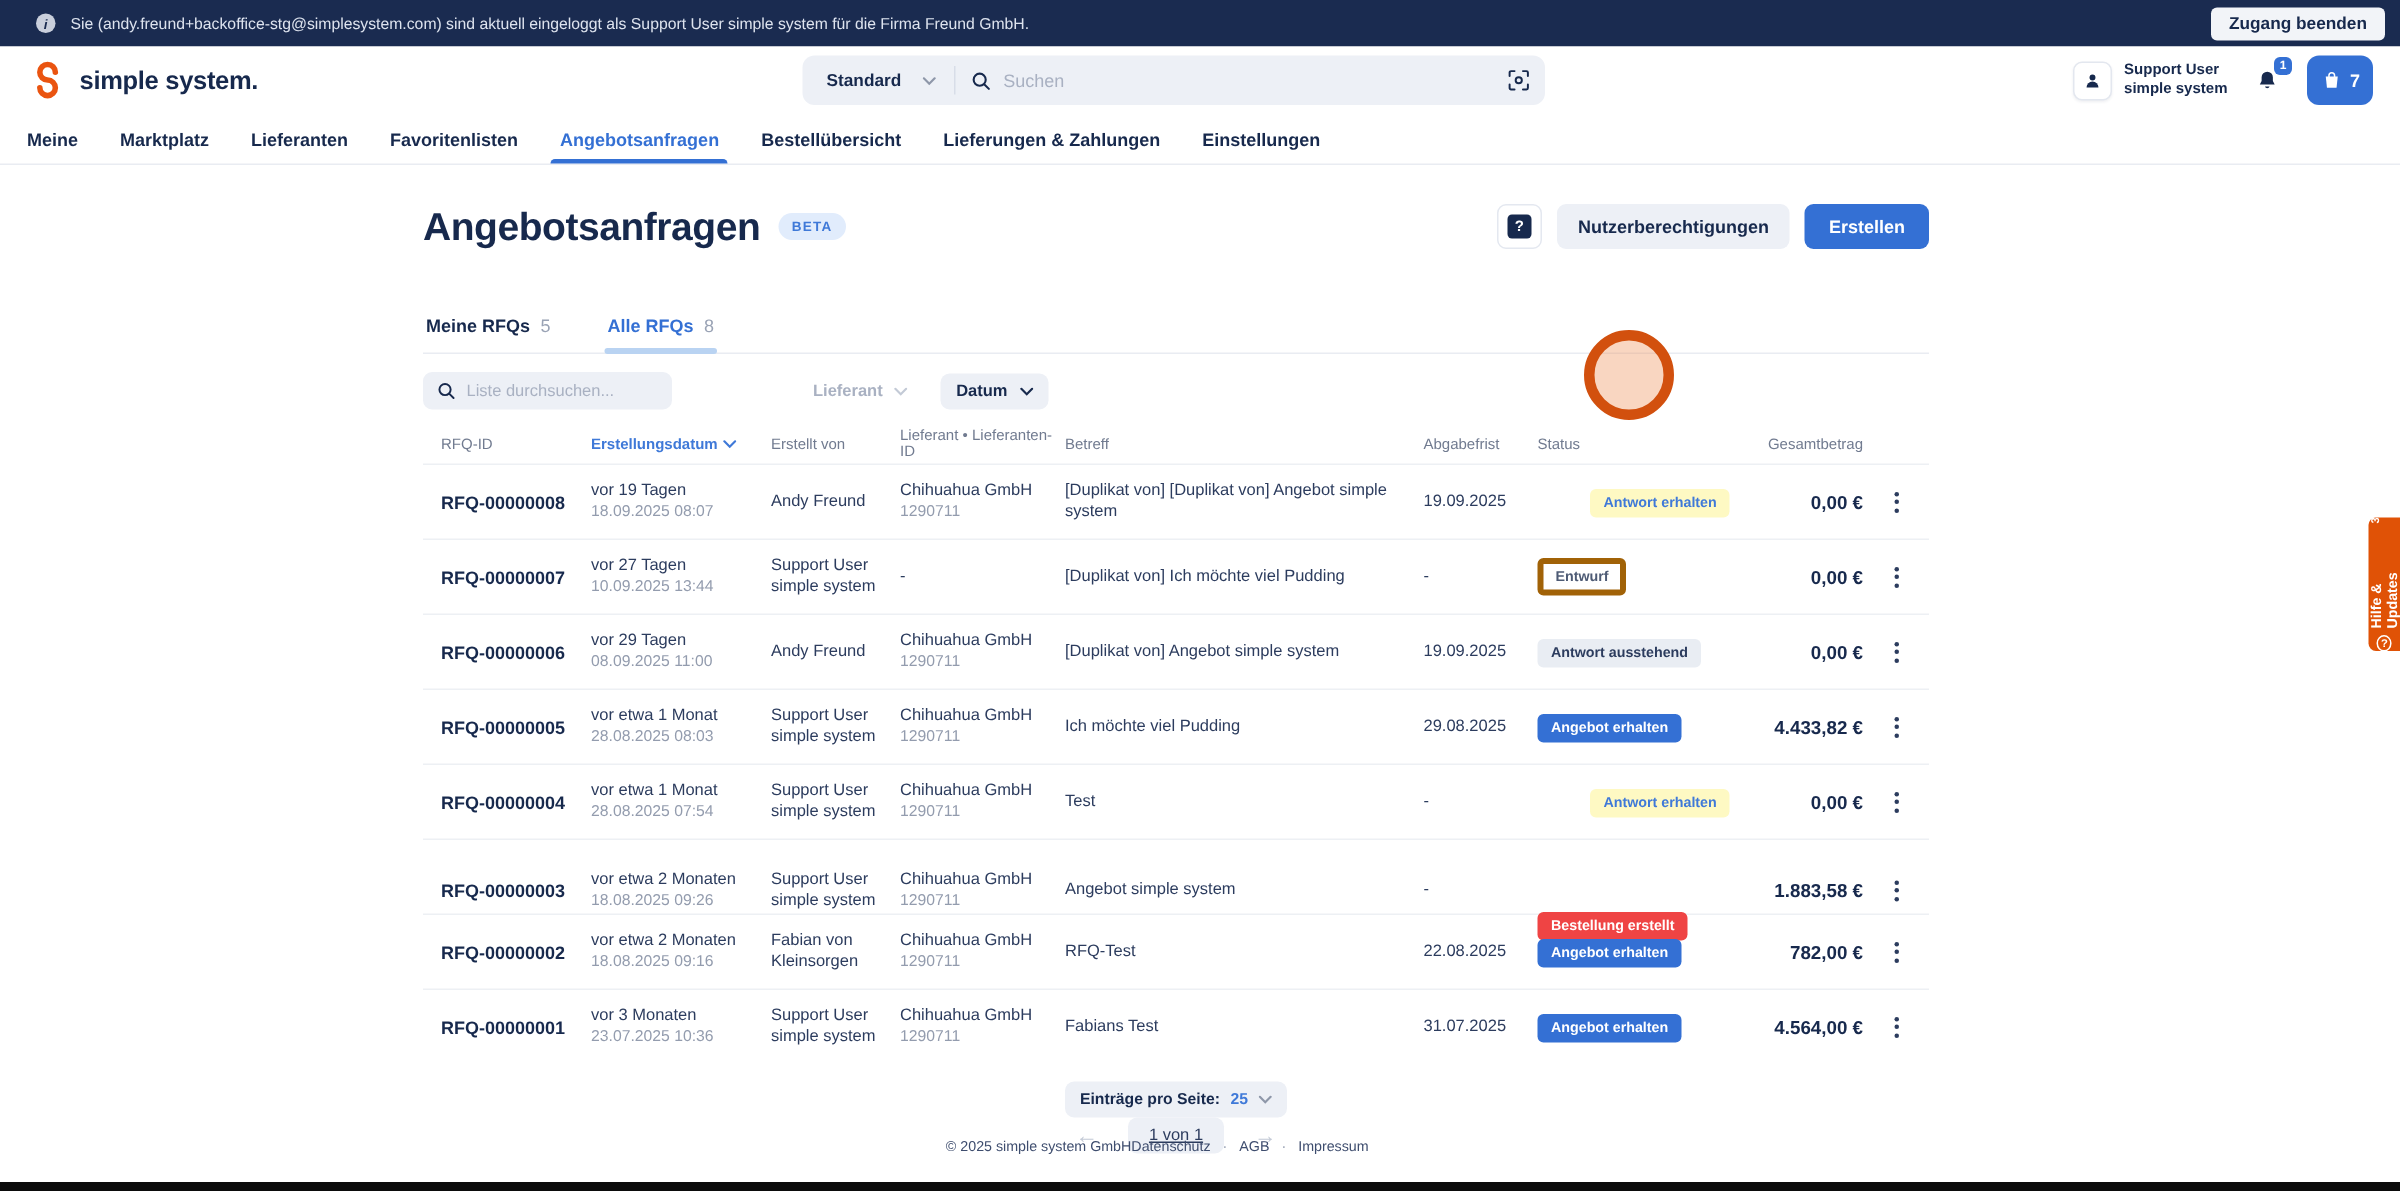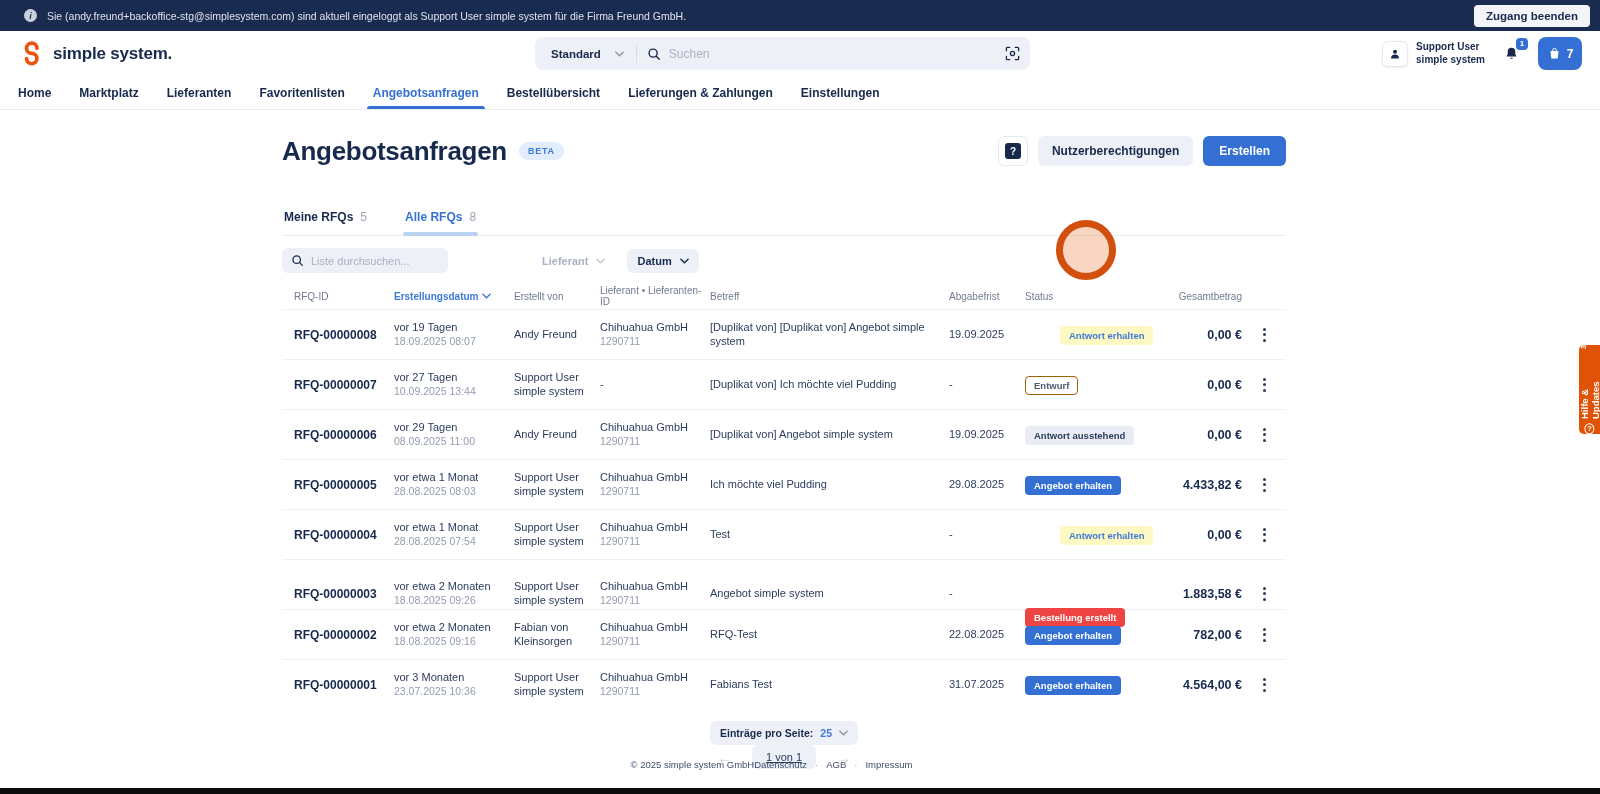--- a/index.html
+++ b/index.html
@@ -137,21 +137,21 @@
   .trow:last-of-type { border-bottom:1px solid #edf0f4; }
   .c-id { font-size:12px; font-weight:bold; color:#17294d; }
   .l1 { font-size:11px; color:#2c3c5e; line-height:1.25; }
   .l2 { font-size:10.5px; color:#939cae; line-height:1.3; }
   .c-creator, .c-subject, .c-deadline { font-size:11px; color:#2c3c5e; padding-right:10px; line-height:1.25; }
   .badge {
     display:inline-block; font-size:9.5px; font-weight:bold; padding:4px 9px;
     border-radius:4px; white-space:nowrap;
   }
   .badge[data-variant="info-light"] { background:#fef9c3; color:#3f79d8;margin-left:35px; }
-  .badge[data-variant="outline"]    { background:#fff; border:1px solid #a16207; color:#4d5a74; padding:3px 8px; }
+  .badge[data-variant="outline"]    { background:#fff; border:4px solid #a16207; color:#4d5a74; padding:3px 8px; }
   .badge[data-variant="neutral"]    { background:#e9edf3; color:#2c3c5e; }
   .badge[data-variant="primary"]    { background:#3470d4; color:#fff; }
   .badge[data-variant="success"]    { background:#ef4444; color:#fff;margin-top:48px; }
   .c-amount { font-size:12.5px; font-weight:bold; color:#17294d; text-align:right; }
   .c-menu { display:flex; justify-content:center; }
   .kebab { background:none; border:none; cursor:pointer; display:flex; flex-direction:column; gap:2.5px; padding:6px; }
   .kebab span { width:3px; height:3px; border-radius:50%; background:#2c3c5e; }
   
   .pag-row { display:flex; align-items:center; justify-content:space-between; margin-top:12px;flex-direction:column; }
   .per-page {
@@ -270,21 +270,21 @@
             <path d="M5.6 8h12.8l-1.3 12H6.9z" fill="#fff"></path>
             <path d="M9 9.5V7a3 3 0 0 1 6 0v2.5" stroke="#fff" stroke-width="1.6" fill="none" stroke-linecap="round"></path>
           </svg>
       </span>
       <span>7</span>
     </button>
   </div>
 </div>
 
 <div class="nav">
-  <span class="nav-item">Home</span>
+  <span class="nav-item">Meine</span>
   <span class="nav-item">Marktplatz</span>
   <span class="nav-item">Lieferanten</span>
   <span class="nav-item">Favoritenlisten</span>
   <span class="nav-item active">Angebotsanfragen</span>
   <span class="nav-item">Bestellübersicht</span>
   <span class="nav-item">Lieferungen &amp; Zahlungen</span>
   <span class="nav-item">Einstellungen</span>
 </div>
 
 <div class="content">

